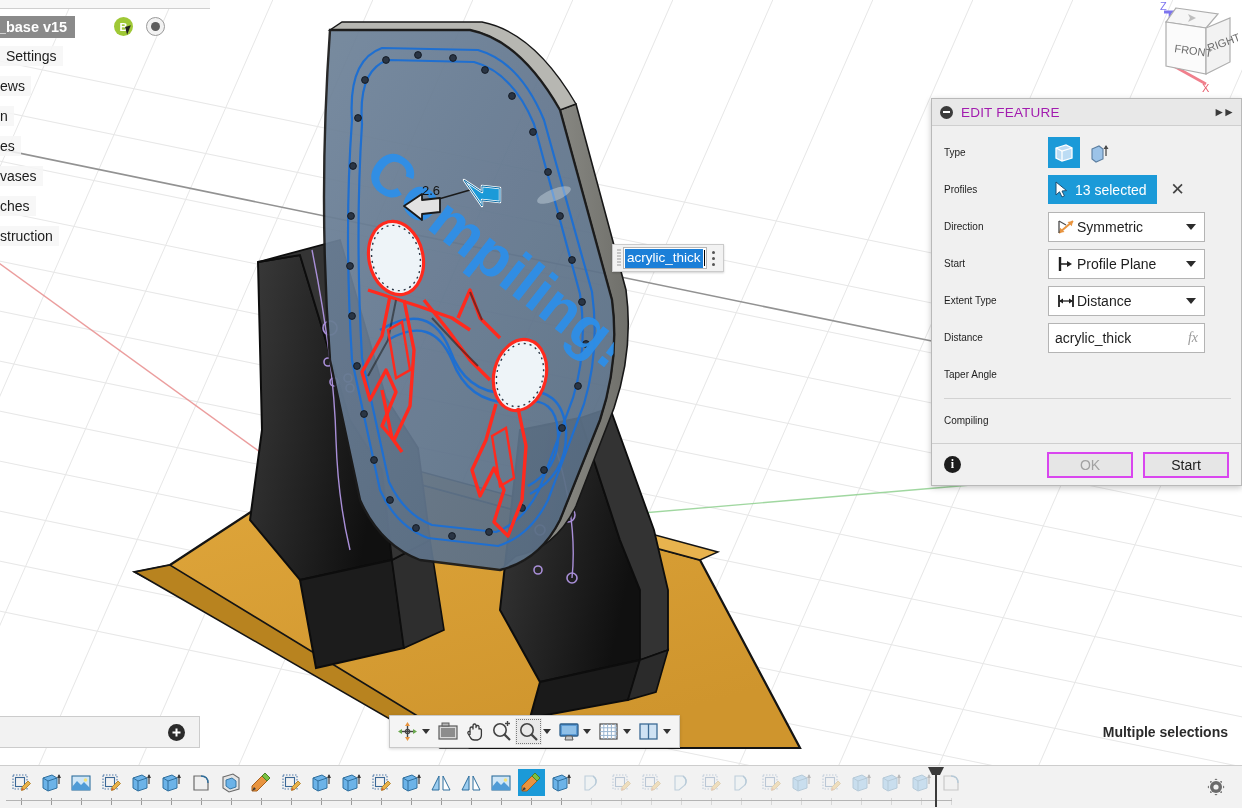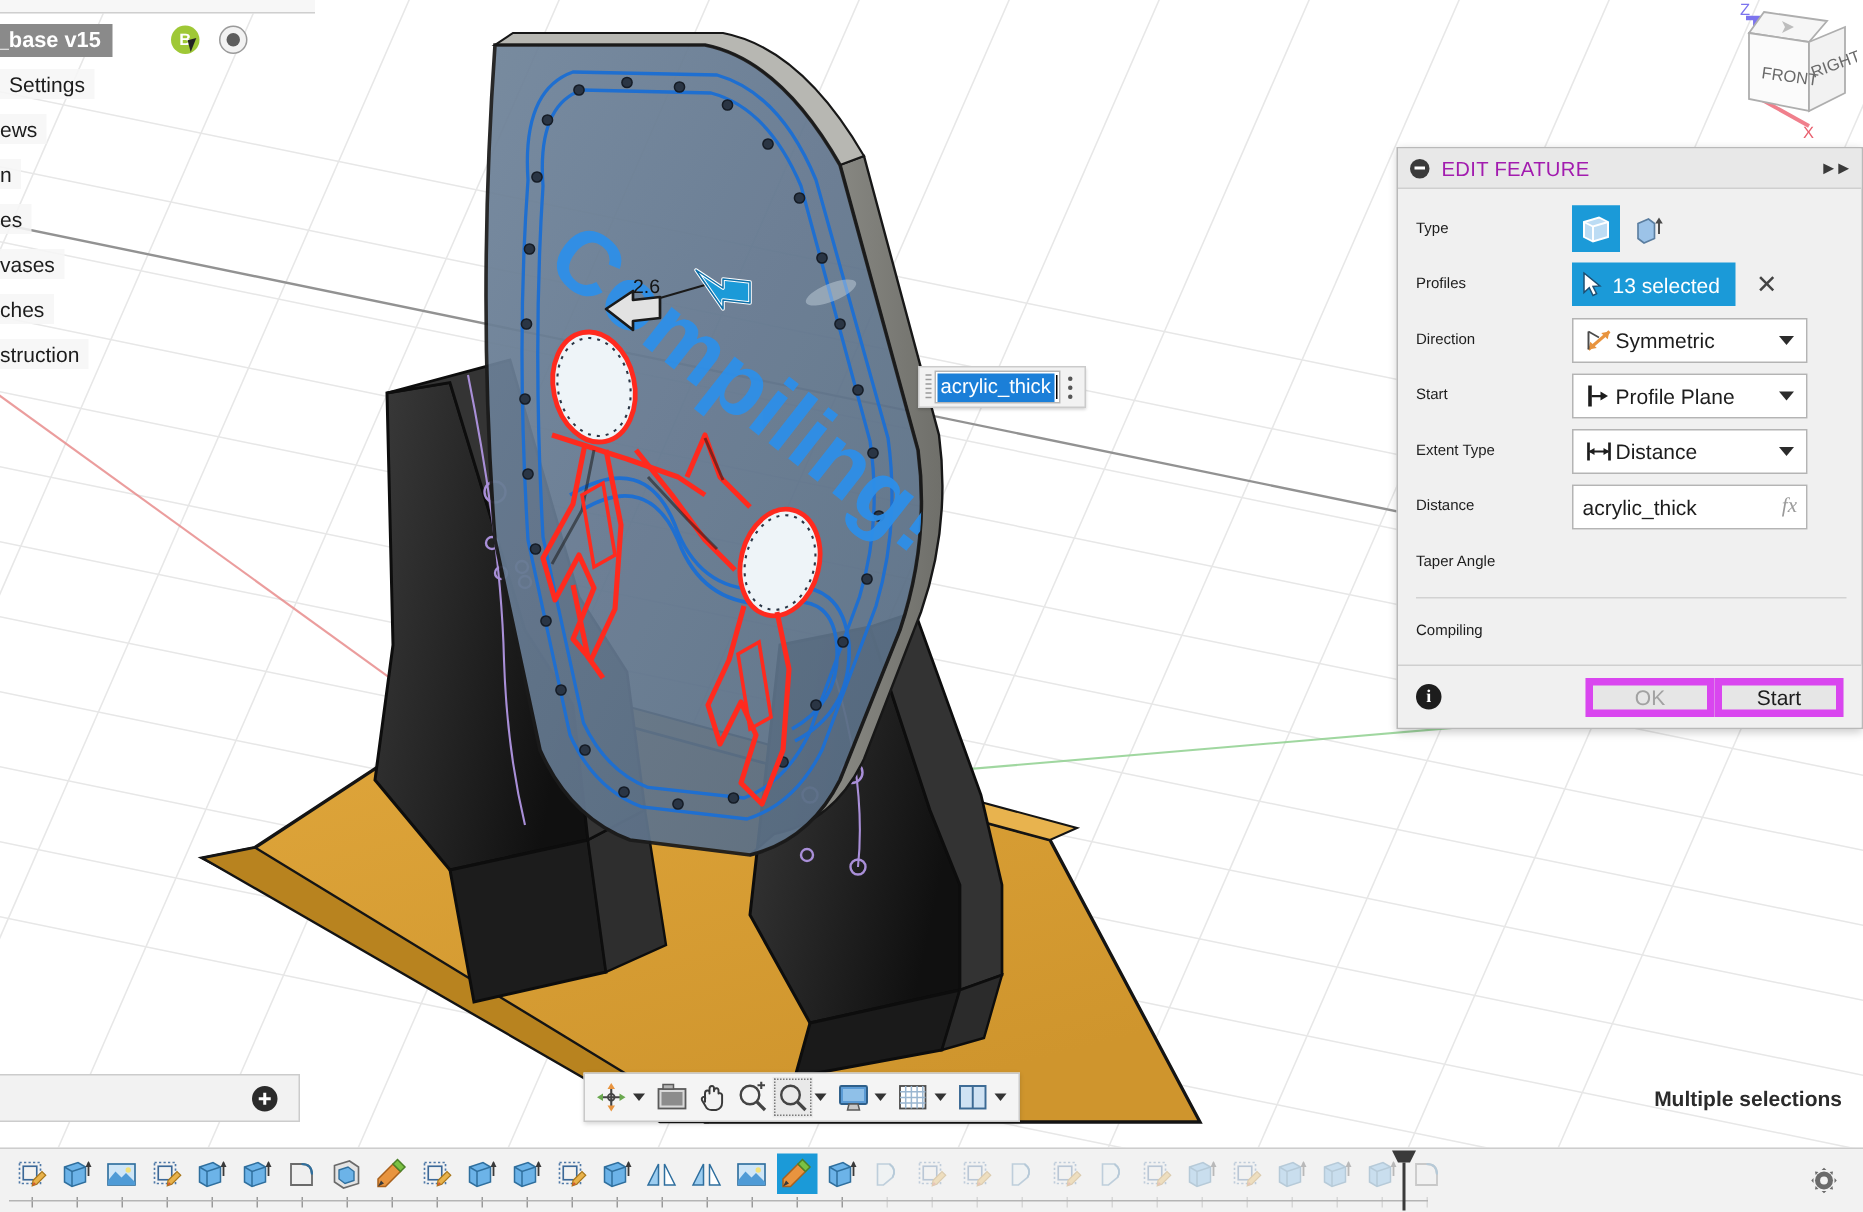--- a/index.html
+++ b/index.html
@@ -281,23 +281,24 @@
     width: 17px; height: 17px; border-radius: 50%;
     background: #1d1d1d; color: #fff;
     font-size: 12px; font-weight: bold;
     display:flex; align-items:center; justify-content:center;
     font-family: "Liberation Serif", serif;
   }
   .foot-spacer { flex: 1; }
   .btn {
     height: 26px; min-width: 86px;
     background: #e6e6e6;
-    border: 5px solid #d946ef;
+    border: 2px solid #d946ef;
     font-size: 14px;
     display:flex; align-items:center; justify-content:center;
+    margin-left: 10px;
   }
   .btn.disabled { color: #a2a2a2; }
 
   
   #timeline {
     position: absolute; left: 0; top: 765px;
     width: 1242px; height: 43px;
     background: #f2f2f2;
     border-top: 1px solid #cdcdcd;
     z-index: 50;

